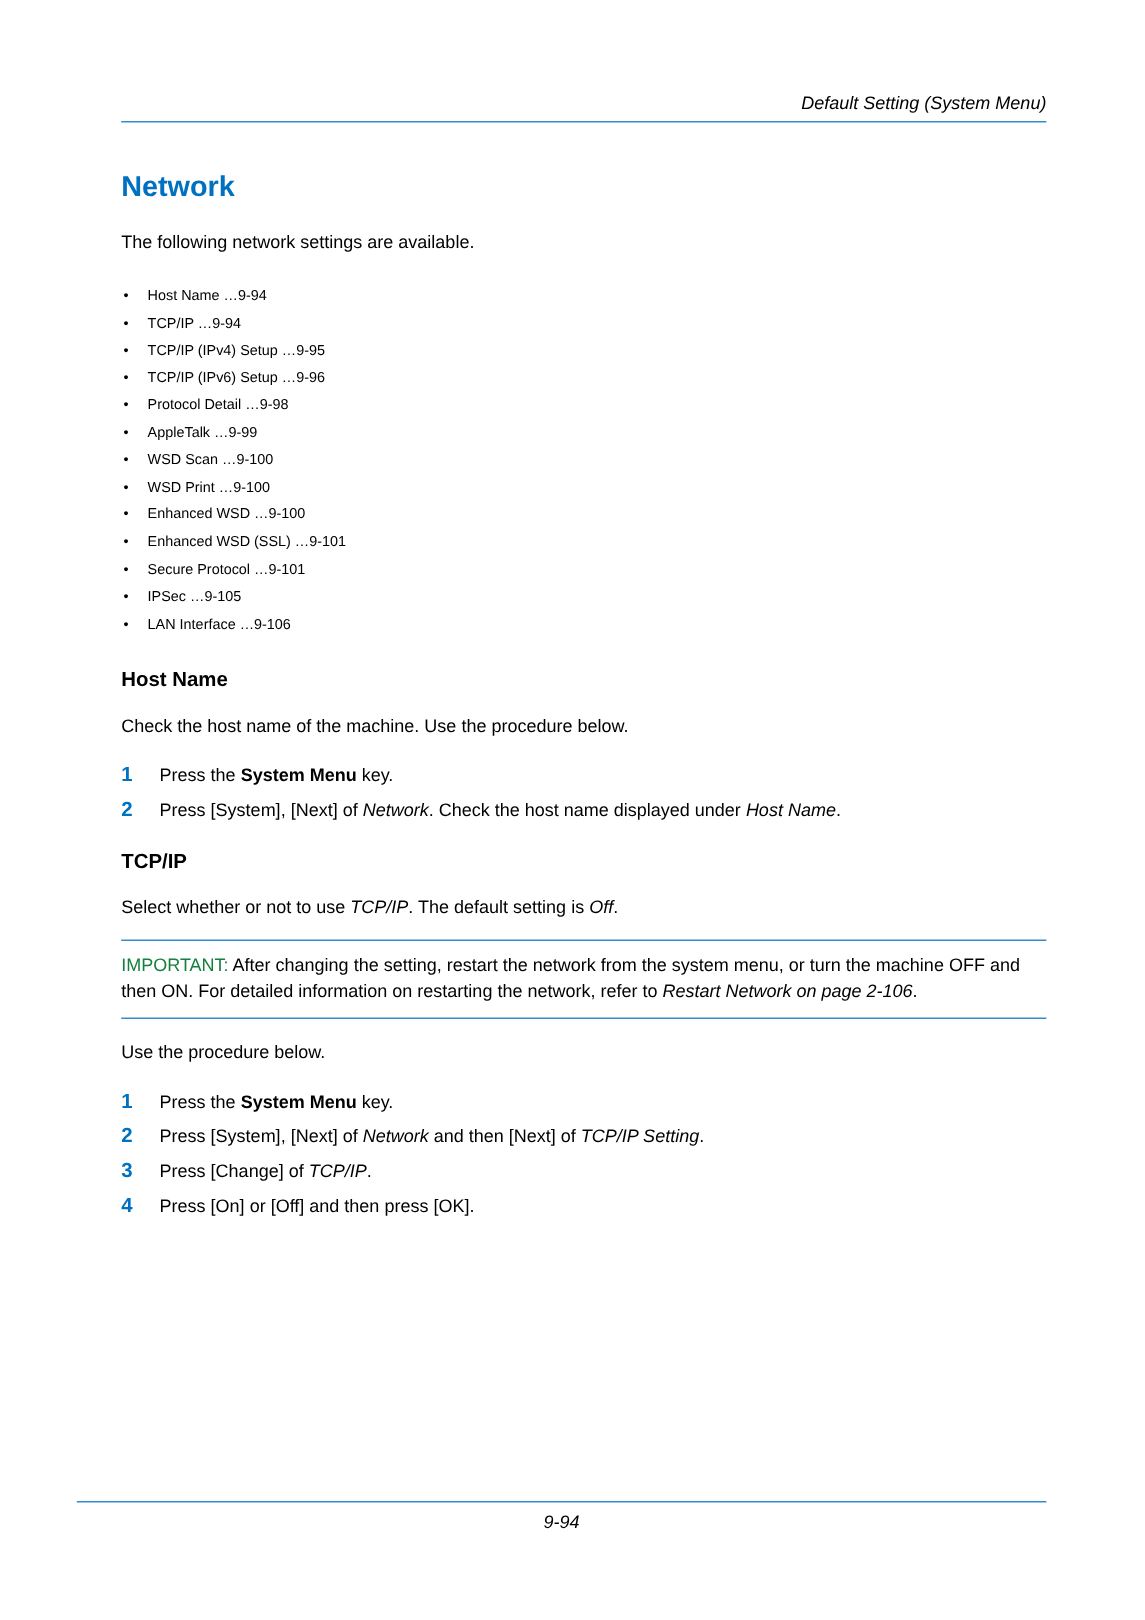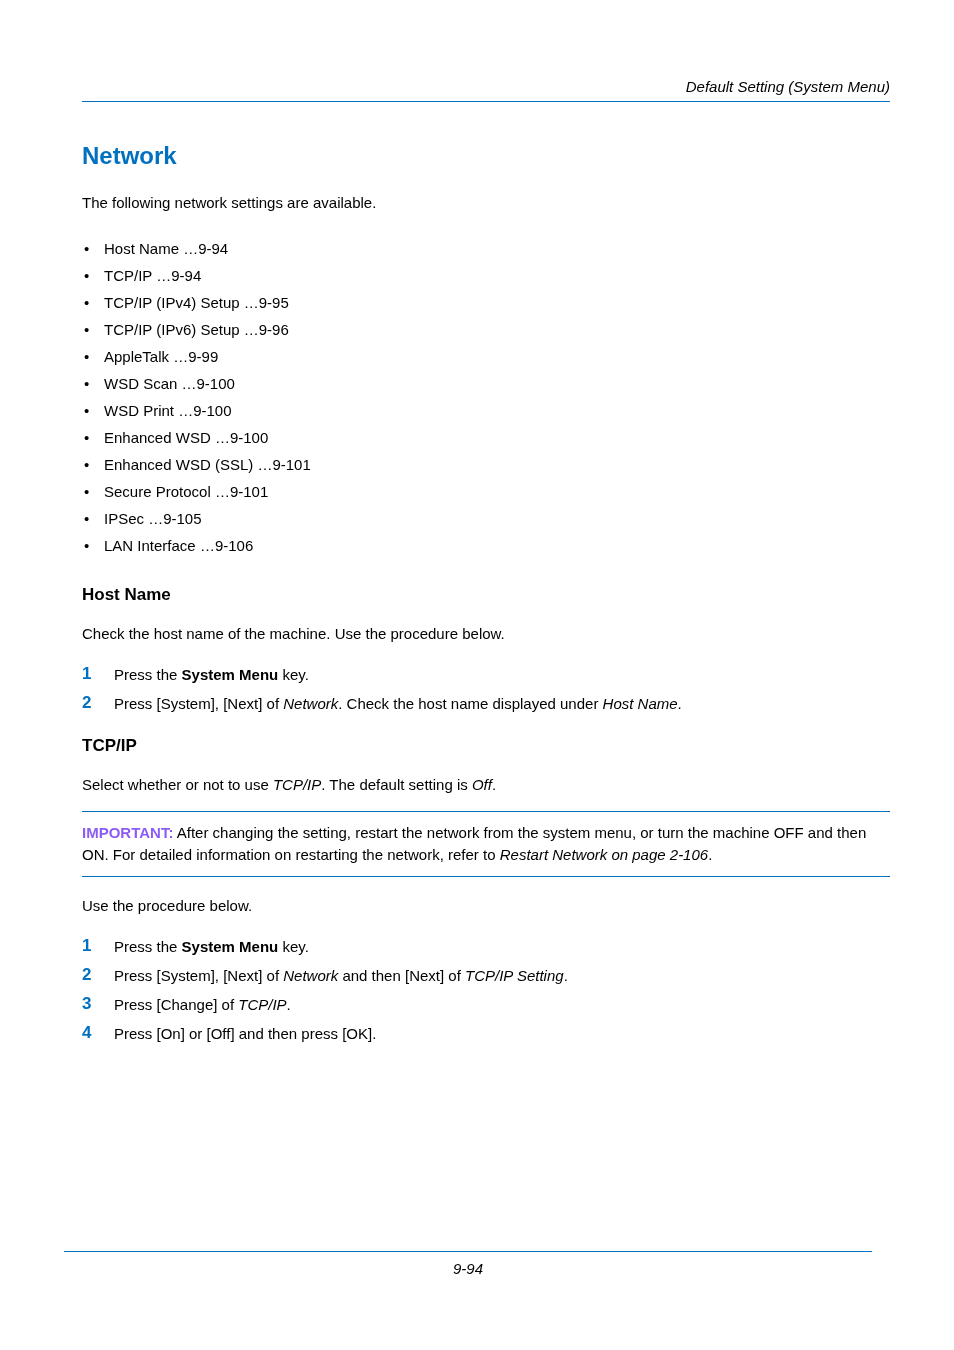--- a/index.html
+++ b/index.html
@@ -9,21 +9,22 @@
   }
   body {
     font-family: Arial, Helvetica, sans-serif;
     width: 954px;
     height: 1350px;
     background: #ffffff;
     color: #000000;
     position: relative;
   }
   .page {
-    padding: 78px 64px 0 82px;
+    padding: 78px 82px 0 82px;
+    margin-left: 19px;
   }
   .header-row {
     display: flex;
     justify-content: flex-end;
     font-style: italic;
     font-size: 15px;
     color: #000;
     padding-bottom: 6px;
   }
   .header-rule {
@@ -40,21 +41,21 @@
   .intro {
     font-size: 15px;
     margin-bottom: 22px;
     line-height: 1.4;
   }
   .bullet-list {
     list-style: none;
     margin-bottom: 26px;
   }
   .bullet-list li {
-    font-size: 15px;
+    font-size: 12px;
     line-height: 1.4;
     padding: 3px 0 3px 22px;
     position: relative;
   }
   .bullet-list li::before {
     content: "•";
     position: absolute;
     left: 2px;
     top: 3px;
   }
@@ -91,22 +92,22 @@
   .italic { font-style: italic; }
   .note-box {
     border-top: 1px solid #0070c0;
     border-bottom: 1px solid #0070c0;
     padding: 10px 0;
     margin: 6px 0 18px 0;
     font-size: 15px;
     line-height: 1.45;
   }
   .note-label {
-    color: #8b5cf6;
-    font-weight: bold;
+    color: #15803d;
+    font-weight: normal;
   }
   .footer {
     position: absolute;
     bottom: 72px;
     left: 64px;
     right: 82px;
     text-align: center;
   }
   .footer-rule {
     border: none;
@@ -130,20 +131,21 @@
 
   <div class="h1">Network</div>
 
   <div class="intro">The following network settings are available.</div>
 
   <ul class="bullet-list">
     <li>Host Name …9-94</li>
     <li>TCP/IP …9-94</li>
     <li>TCP/IP (IPv4) Setup …9-95</li>
     <li>TCP/IP (IPv6) Setup …9-96</li>
+    <li>Protocol Detail …9-98</li>
     <li>AppleTalk …9-99</li>
     <li>WSD Scan …9-100</li>
     <li>WSD Print …9-100</li>
     <li>Enhanced WSD …9-100</li>
     <li>Enhanced WSD (SSL) …9-101</li>
     <li>Secure Protocol …9-101</li>
     <li>IPSec …9-105</li>
     <li>LAN Interface …9-106</li>
   </ul>
 

